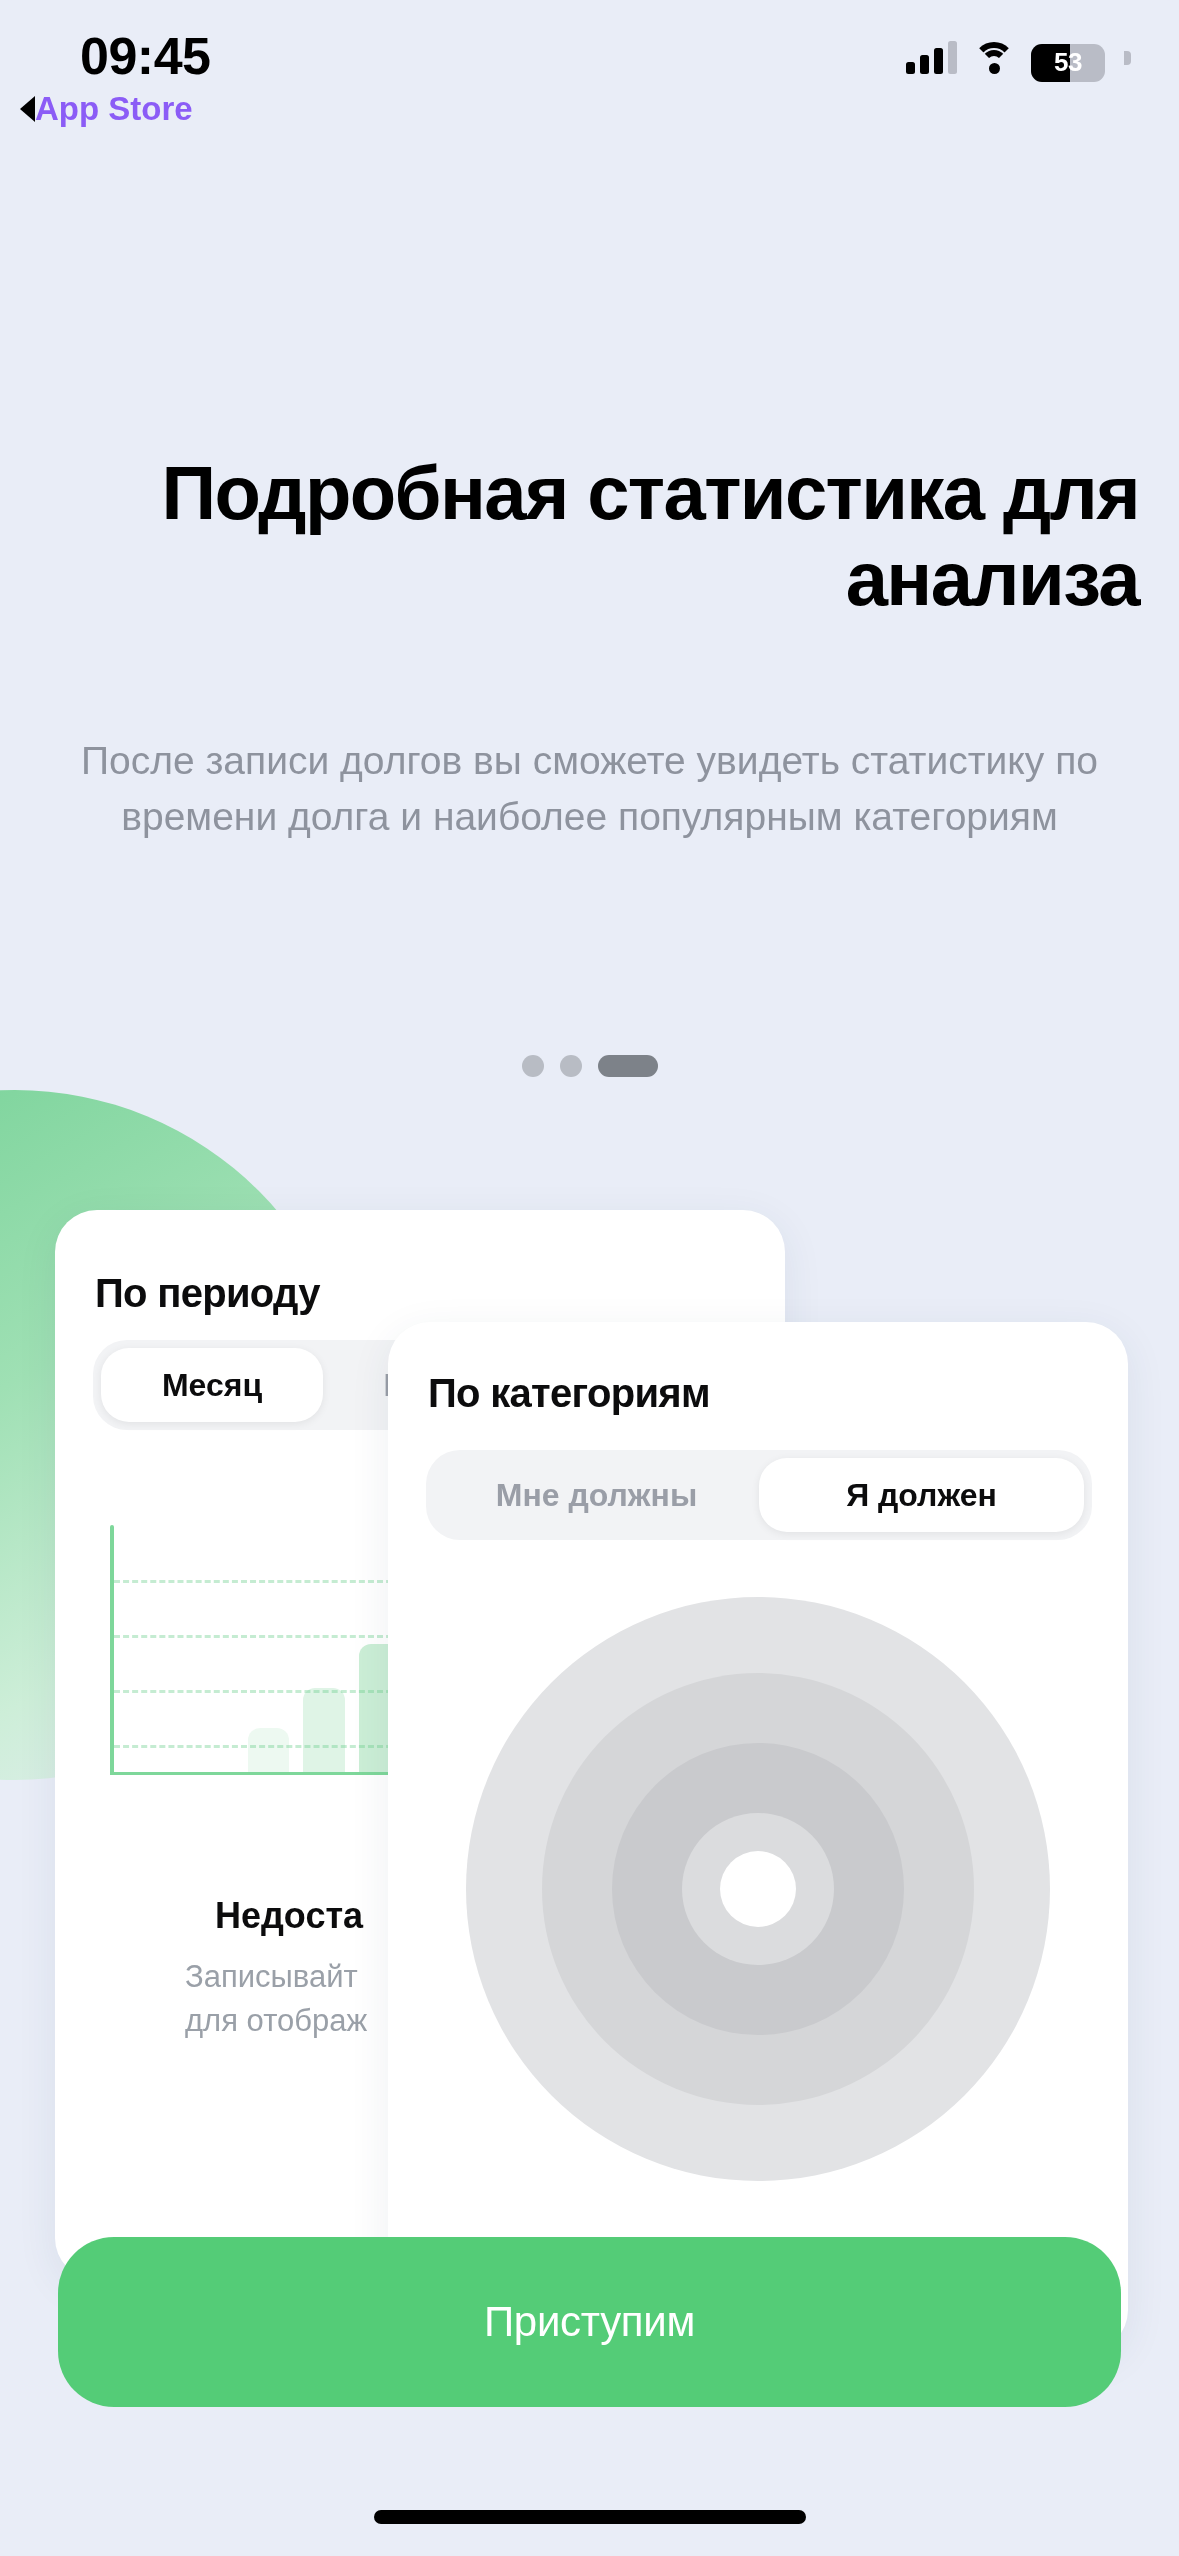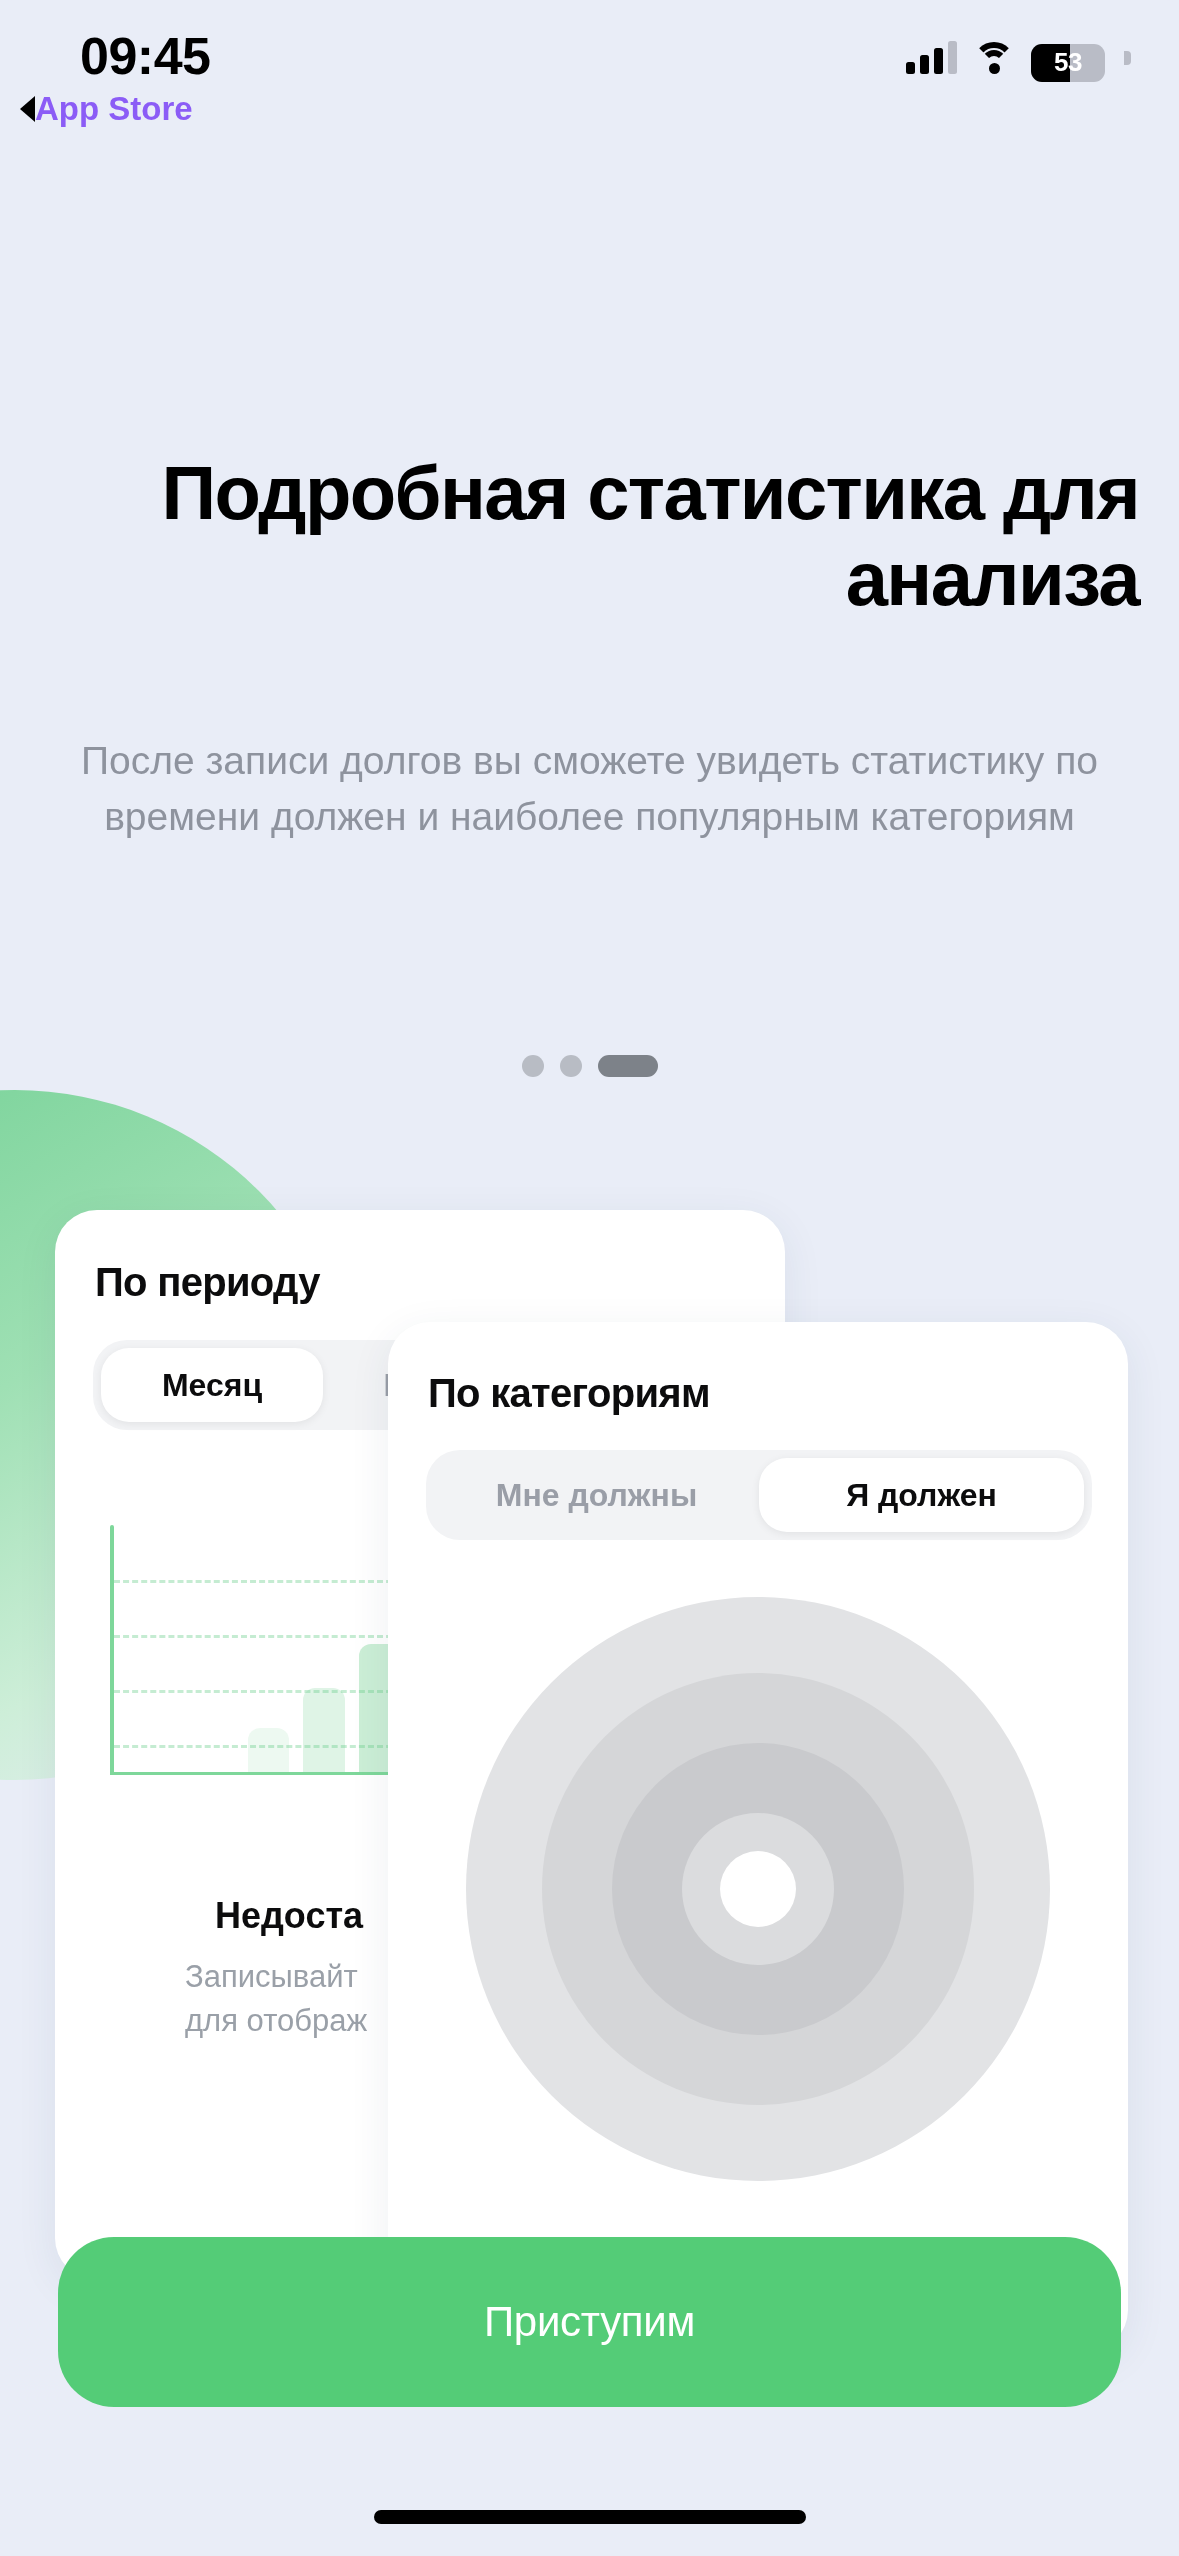--- a/index.html
+++ b/index.html
@@ -126,21 +126,21 @@
     border-radius:42px; z-index:12;
   }
   #card-cats {
     left:388px; top:1322px; width:740px; height:1030px;
     border-radius:42px; z-index:20;
   }
   .card-title {
     position:absolute; font-size:40px; font-weight:700; color:#0c0c0d;
     letter-spacing:-0.7px;
   }
-  #period-title { left:40px; top:50px;text-align:right; }
+  #period-title { left:40px; top:61px;text-align:right; }
   #cats-title   { left:40px; top:49px;text-align:right; }
 
   
   .segmented {
     position:absolute; display:flex; align-items:center;
     background:#f2f3f5; border-radius:34px; padding:8px;
   }
   .seg {
     display:flex; align-items:center; justify-content:center;
     height:74px; border-radius:28px;
@@ -252,21 +252,21 @@
       <span class="battery">
         <span class="fill" style="width: 53%;"></span>
         <span class="lvl">53</span>
       </span>
       <span class="batt-tip"></span>
     </div>
   </div>
 
   <div id="hero">
     <h1 id="title">Подробная статистика для анализа</h1>
-    <p id="subtitle">После записи долгов вы сможете увидеть статистику по времени должен и наиболее популярным категориям</p>
+    <p id="subtitle">После записи долгов вы сможете увидеть статистику по времени долга и наиболее популярным категориям</p>
   </div>
 
   <div id="dots">
     <span class="dot"></span>
     <span class="dot"></span>
     <span class="dot active"></span>
   </div>
 
   <div class="card" id="card-period">
     <div class="card-title" id="period-title">По периоду</div>

